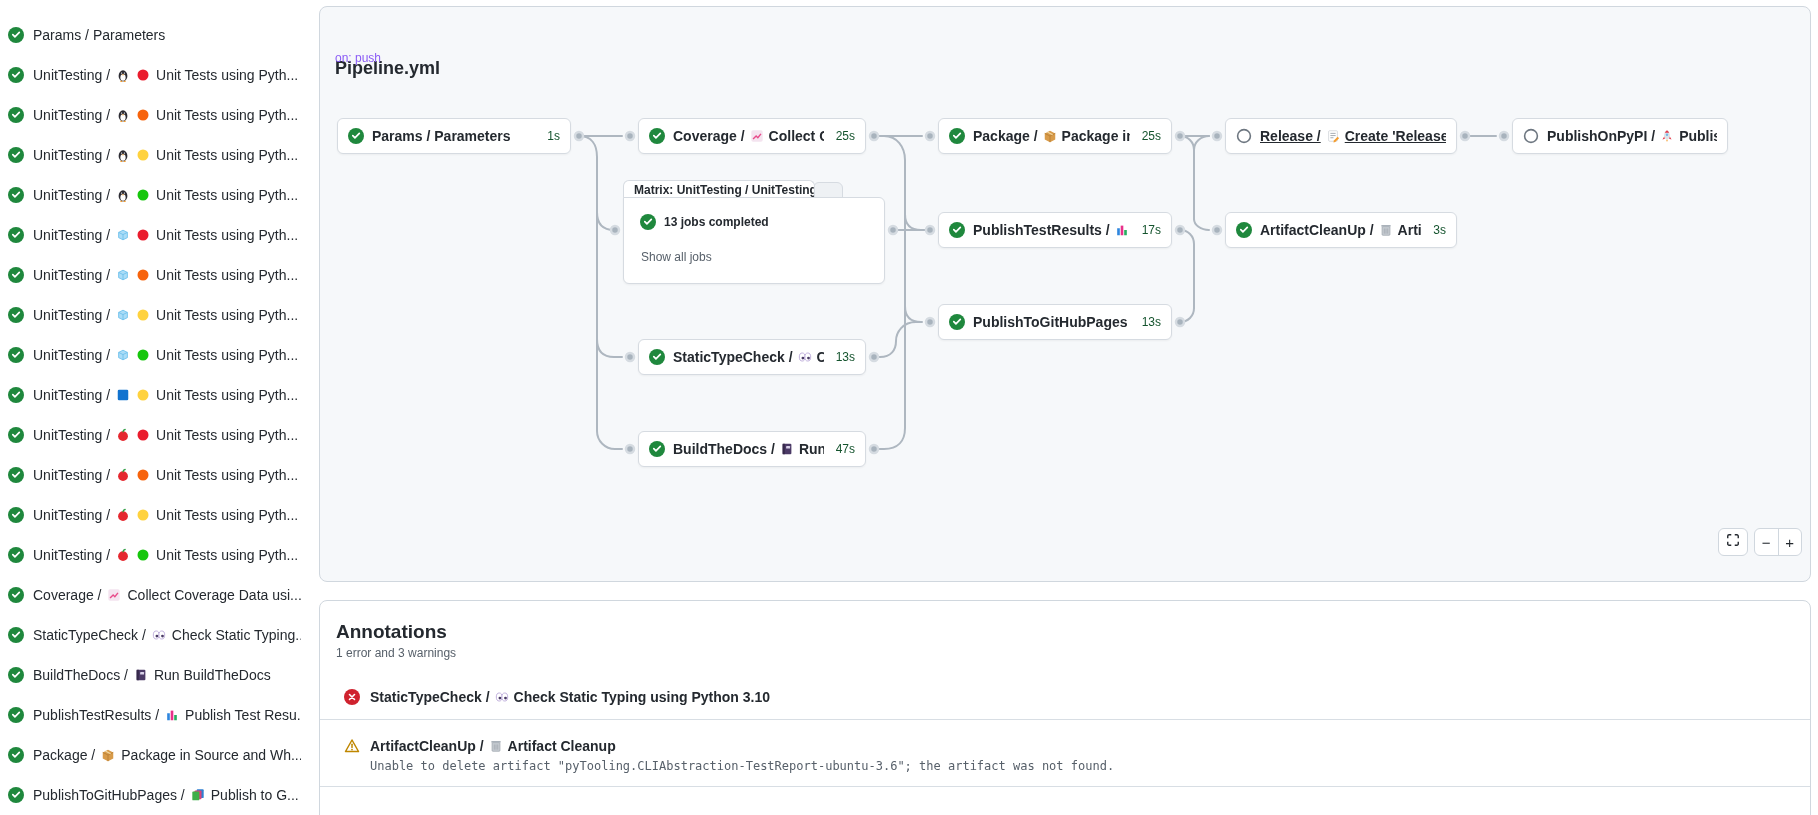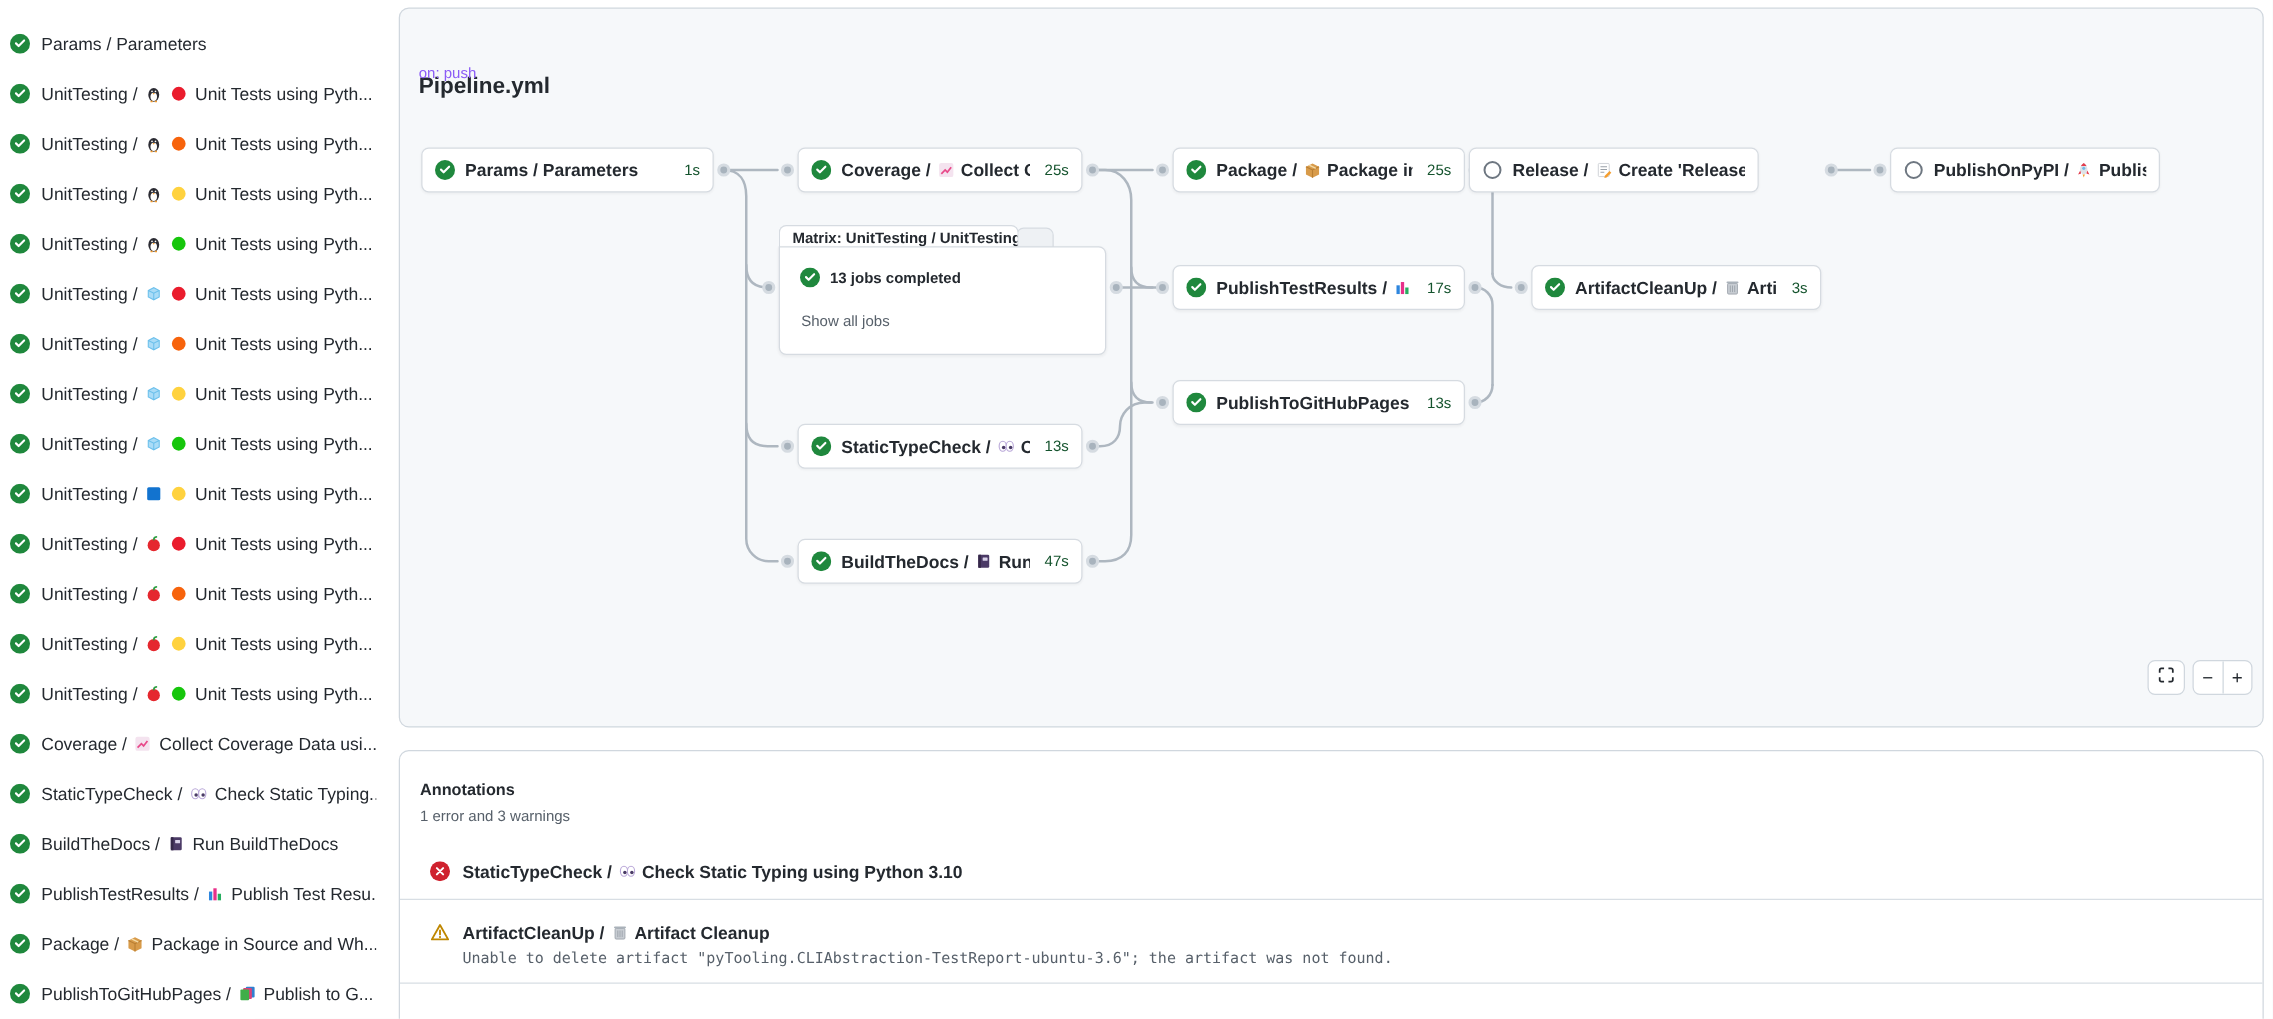--- a/index.html
+++ b/index.html
@@ -69,21 +69,21 @@
   }
   .zoom-ctl .zbtn{flex:1;display:flex;align-items:center;justify-content:center;
     font-size:15px;color:#24292f;cursor:pointer;}
   .zoom-ctl .zbtn:first-child{border-right:1px solid #d0d7de;}
   
   .ann-card{
     position:absolute;left:319px;top:600px;width:1492px;height:260px;
     background:#ffffff;border:1px solid #d0d7de;border-radius:8px;box-sizing:border-box;
   }
   .ann-head{padding:20px 16px 10px;}
-  .ann-title{font-size:13px;font-weight:700;line-height:22px;}
+  .ann-title{font-size:19px;font-weight:700;line-height:22px;}
   .ann-summary{font-size:12px;color:#57606a;line-height:16px;margin-top:2px;}
   .ann-row{display:flex;gap:10px;padding:15px 16px 11px 24px;box-sizing:border-box;
     border-top:1px solid #d8dee4;}
   .ann-row:first-of-type{border-top:none;}
   .ann-body{min-width:0;}
   .ann-row .aicon{flex:none;width:16px;height:16px;margin-top:3px;}
   .ann-row .aicon svg{width:16px;height:16px;}
   .ann-item-title{display:flex;align-items:center;gap:5px;font-size:14px;font-weight:600;line-height:22px;}
   .ann-msg{font-family:"DejaVu Sans Mono",monospace;font-size:12px;line-height:18px;color:#57606a;}
   .ann-tail{border-top:1px solid #d8dee4;height:40px;}
@@ -649,21 +649,21 @@
             <svg viewBox="0 0 16 16">
               <path d="M2 5l6-3 6 3v7l-6 3-6-3z" fill="#d89b4a"></path>
               <path d="M2 5l6 3 6-3M8 8v7" fill="none" stroke="#b97f33" stroke-width="1"></path>
               <path d="M5 3.5l6 3" stroke="#f3d9a4" stroke-width="1.4"></path>
             </svg>
           </span>
           <span>Package in So...</span>
         </span>
         <span class="dur">25s</span>
       </div>
-      <div class="node" style="left: 855px; top: 111px; width: 232px;">
+      <div class="node" style="left: 905px; top: 111px; width: 232px; text-decoration: underline;">
         <span class="sicon">
           <svg viewBox="0 0 16 16">
             <circle cx="8" cy="8" r="6.4" fill="#fff" stroke="#6e7781" stroke-width="1.6"></circle>
           </svg>
         </span>
         <span class="lbl">
           <span>Release /</span>
           <span class="micon">
             <svg viewBox="0 0 16 16">
               <rect x="3" y="2" width="10" height="12" rx="1" fill="#fff" stroke="#c9cdd2" stroke-width=".8"></rect>

